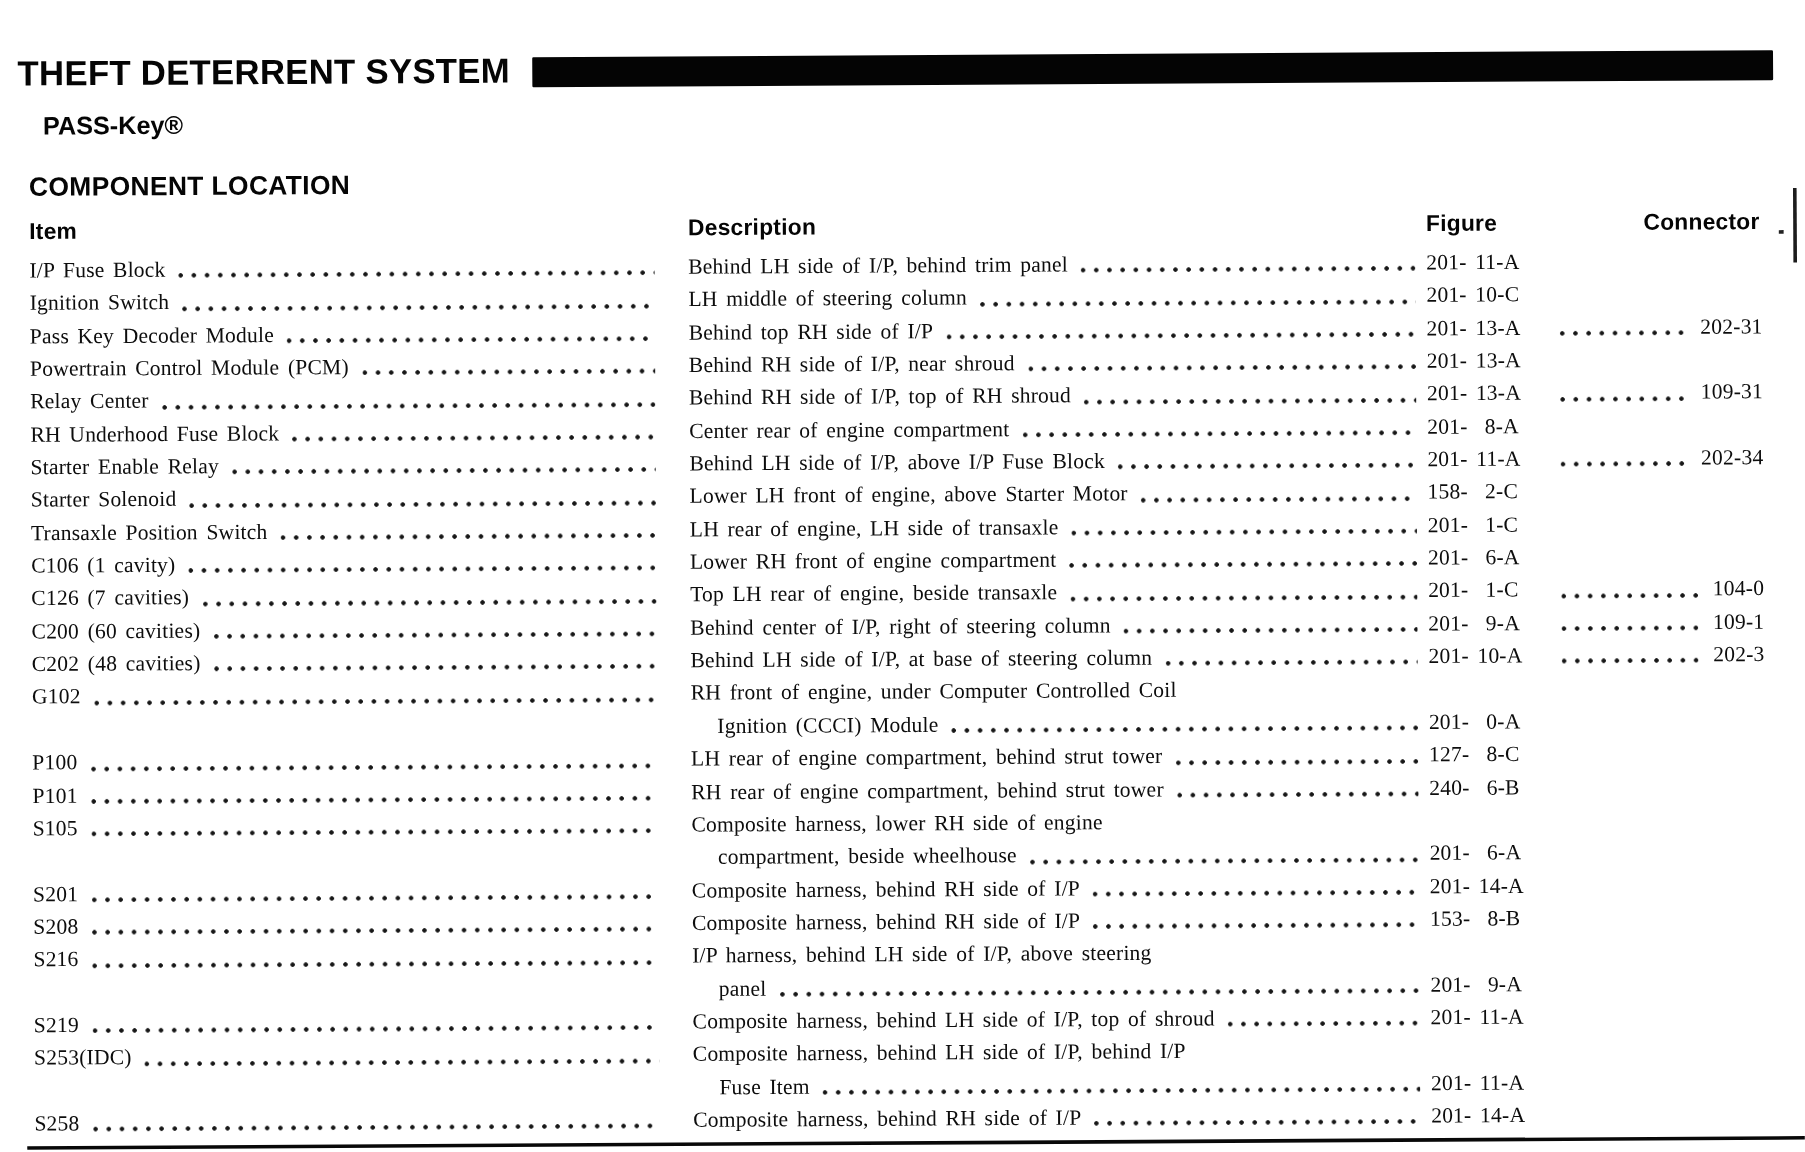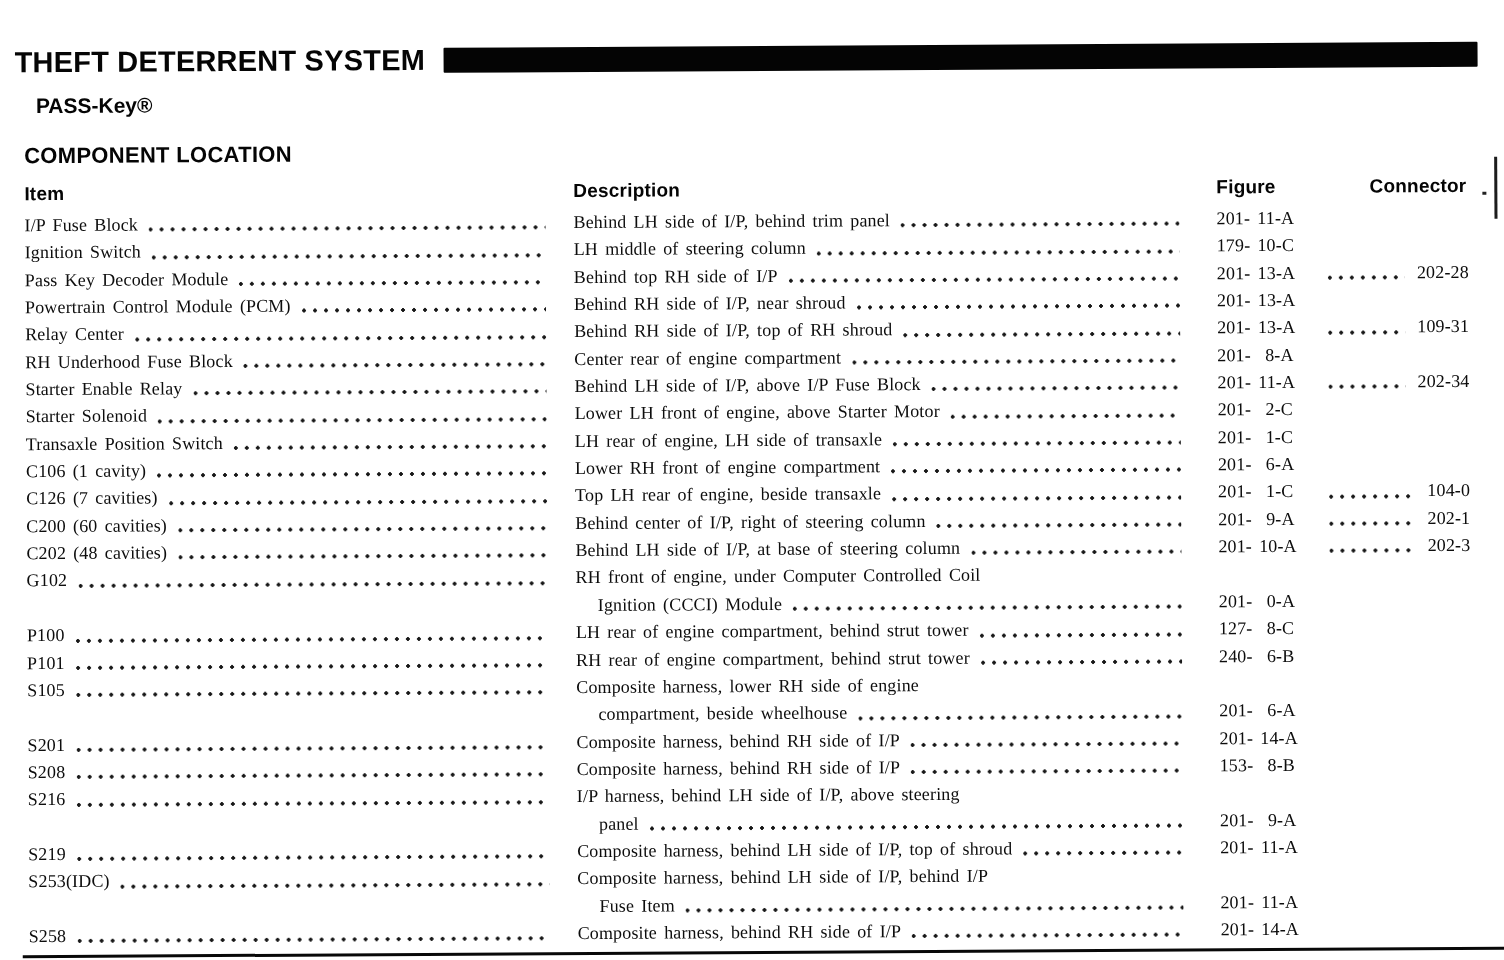--- a/index.html
+++ b/index.html
@@ -61,21 +61,21 @@
   .table {
     margin: 9px 34px 0 26px;
     font-size: 18px;
     word-spacing: 2.5px;
     letter-spacing: 0.15px;
   }
   .row { display: flex; }
   .cell { display: flex; min-width: 0; }
   .c-item { width: 549px; }
   .c-desc { width: 615px; }
-  .c-fig  { width: 100px; white-space: pre; line-height: 27.35px; margin-left: 28px; }
+  .c-fig  { width: 100px; white-space: pre; line-height: 27.35px; }
   .c-conn { flex: 1; }
   .txt {
     line-height: 27.35px;
     white-space: pre;
   }
   .indent { padding-left: 22px; }
   .leader {
     flex: 1;
     align-self: flex-end;
     height: 4px;
@@ -162,36 +162,36 @@
         </div>
         <div class="row">
           <div class="cell c-item">
             <div class="txt">Ignition Switch</div>
             <div class="leader"></div>
           </div>
           <div class="cell c-desc">
             <div class="txt">LH middle of steering column</div>
             <div class="leader"></div>
           </div>
-          <div class="c-fig">179- 10-C</div>
+          <div class="c-fig">201- 10-C</div>
           <div class="cell c-conn"></div>
         </div>
         <div class="row">
           <div class="cell c-item">
             <div class="txt">Pass Key Decoder Module</div>
             <div class="leader"></div>
           </div>
           <div class="cell c-desc">
             <div class="txt">Behind top RH side of I/P</div>
             <div class="leader"></div>
           </div>
           <div class="c-fig">201- 13-A</div>
           <div class="cell c-conn">
             <div class="leader"></div>
-            <div class="txt">202-28</div>
+            <div class="txt">202-31</div>
           </div>
         </div>
         <div class="row">
           <div class="cell c-item">
             <div class="txt">Powertrain Control Module (PCM)</div>
             <div class="leader"></div>
           </div>
           <div class="cell c-desc">
             <div class="txt">Behind RH side of I/P, near shroud</div>
             <div class="leader"></div>
@@ -243,21 +243,21 @@
         </div>
         <div class="row">
           <div class="cell c-item">
             <div class="txt">Starter Solenoid</div>
             <div class="leader"></div>
           </div>
           <div class="cell c-desc">
             <div class="txt">Lower LH front of engine, above Starter Motor</div>
             <div class="leader"></div>
           </div>
-          <div class="c-fig">201-  2-C</div>
+          <div class="c-fig">158-  2-C</div>
           <div class="cell c-conn"></div>
         </div>
         <div class="row">
           <div class="cell c-item">
             <div class="txt">Transaxle Position Switch</div>
             <div class="leader"></div>
           </div>
           <div class="cell c-desc">
             <div class="txt">LH rear of engine, LH side of transaxle</div>
             <div class="leader"></div>
@@ -297,21 +297,21 @@
             <div class="txt">C200 (60 cavities)</div>
             <div class="leader"></div>
           </div>
           <div class="cell c-desc">
             <div class="txt">Behind center of I/P, right of steering column</div>
             <div class="leader"></div>
           </div>
           <div class="c-fig">201-  9-A</div>
           <div class="cell c-conn">
             <div class="leader"></div>
-            <div class="txt">202-1</div>
+            <div class="txt">109-1</div>
           </div>
         </div>
         <div class="row">
           <div class="cell c-item">
             <div class="txt">C202 (48 cavities)</div>
             <div class="leader"></div>
           </div>
           <div class="cell c-desc">
             <div class="txt">Behind LH side of I/P, at base of steering column</div>
             <div class="leader"></div>

